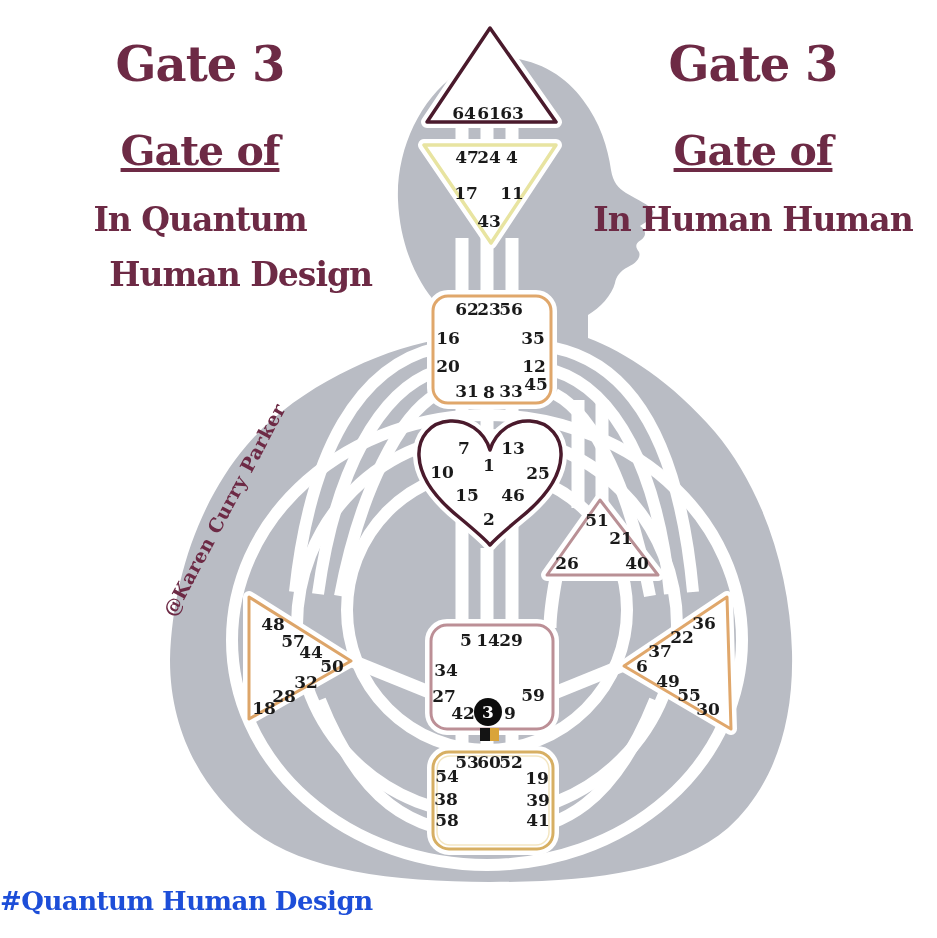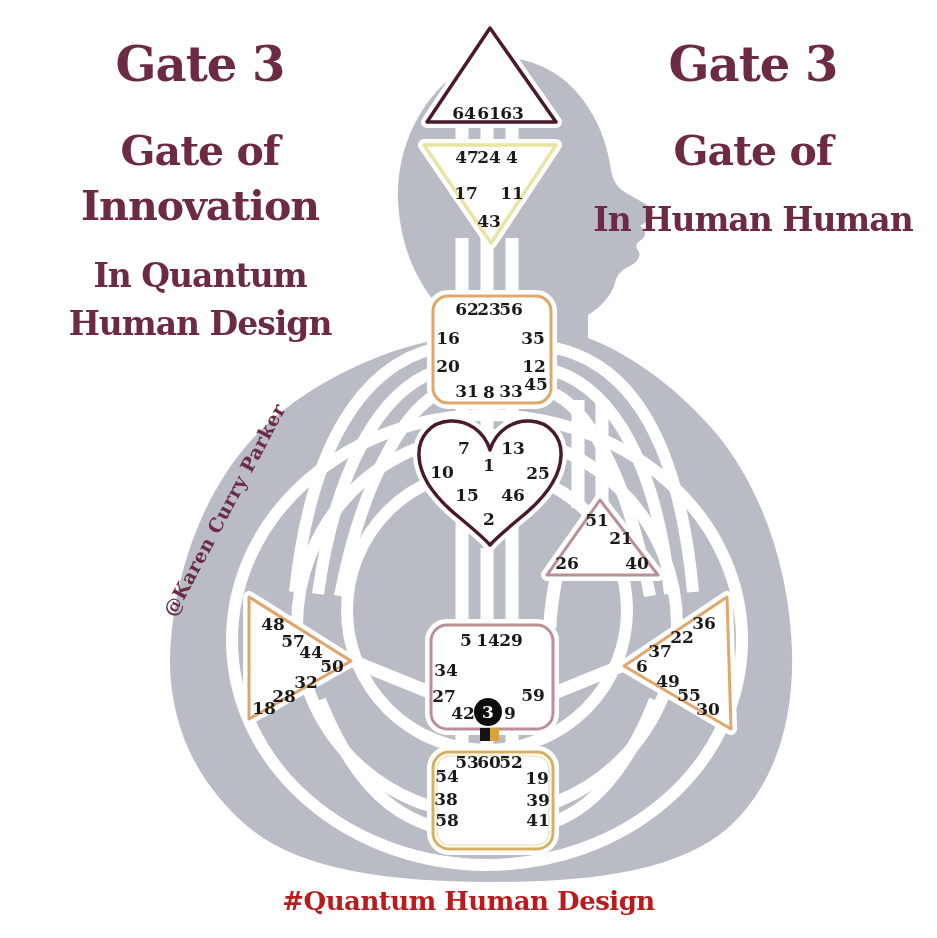--- a/index.html
+++ b/index.html
@@ -14,29 +14,29 @@
   .cstroke{fill:none;stroke-width:3;stroke-linejoin:round;}
   .cstroke.thick{stroke-width:3.5;}
   .gate{
     font-family:"DejaVu Serif", serif;font-weight:700;font-size:17px;
     text-anchor:middle;dominant-baseline:central;
   }
   .panel{position:absolute;text-align:center;color:#6d2a45;font-weight:700;}
   .left-panel{left:28px;top:40px;width:344px;}
   .right-panel{left:588px;top:40px;width:330px;}
   .t-big{font-size:48px;line-height:1;margin-bottom:36px;letter-spacing:-1px;}
-  .t-mid{font-size:41px;line-height:1.35;letter-spacing:-1px;}
+  .t-mid{font-size:41px;line-height:1.35;letter-spacing:-1px;text-decoration:underline;}
   .t-small{font-size:33px;line-height:1.42;margin-top:18px;letter-spacing:-1px;}
   .credit{
     position:absolute;left:178px;top:598px;color:#6d2a45;font-weight:700;font-size:19px;
     white-space:nowrap;transform:rotate(-62deg);transform-origin:0 100%;letter-spacing:0.5px;
   }
   .hashtag{
-    position:absolute;left:0;top:886px;width:937px;text-align:center;
-    color:#b91c1c;font-weight:700;font-size:26px;letter-spacing:-0.5px;
+    position:absolute;left:0;top:886px;width:937px;text-align:left;
+    color:#1d4ed8;font-weight:700;font-size:26px;letter-spacing:-0.5px;
   }
 </style>
 </head>
 <body>
 
 <div class="stage">
 
   <svg width="937" height="938" viewBox="0 0 937 938">
 
     <path d="M497,57
@@ -197,23 +197,22 @@
         <text x="446" y="799" class="gate" fill="#1a1a1a">38</text>
         <text x="538" y="800" class="gate" fill="#1a1a1a">39</text>
         <text x="447" y="820" class="gate" fill="#1a1a1a">58</text>
         <text x="538" y="820" class="gate" fill="#1a1a1a">41</text>
       </g>
   </svg>
 
   <div class="panel left-panel">
     <div class="t-big">Gate 3</div>
     <div class="t-mid">Gate of</div>
-    <div class="t-mid">Innovation</div>
     <div class="t-small">In Quantum</div>
-    <div class="t-small" style="margin-top:1px;">Human Design</div>
+    <div class="t-small" style="margin-top:8px;text-align:right;">Human Design</div>
   </div>
 
   <div class="panel right-panel">
     <div class="t-big">Gate 3</div>
     <div class="t-mid">Gate of</div>
     <div class="t-small">In Human Human</div>
   </div>
 
   <div class="credit">@Karen Curry Parker</div>
 

